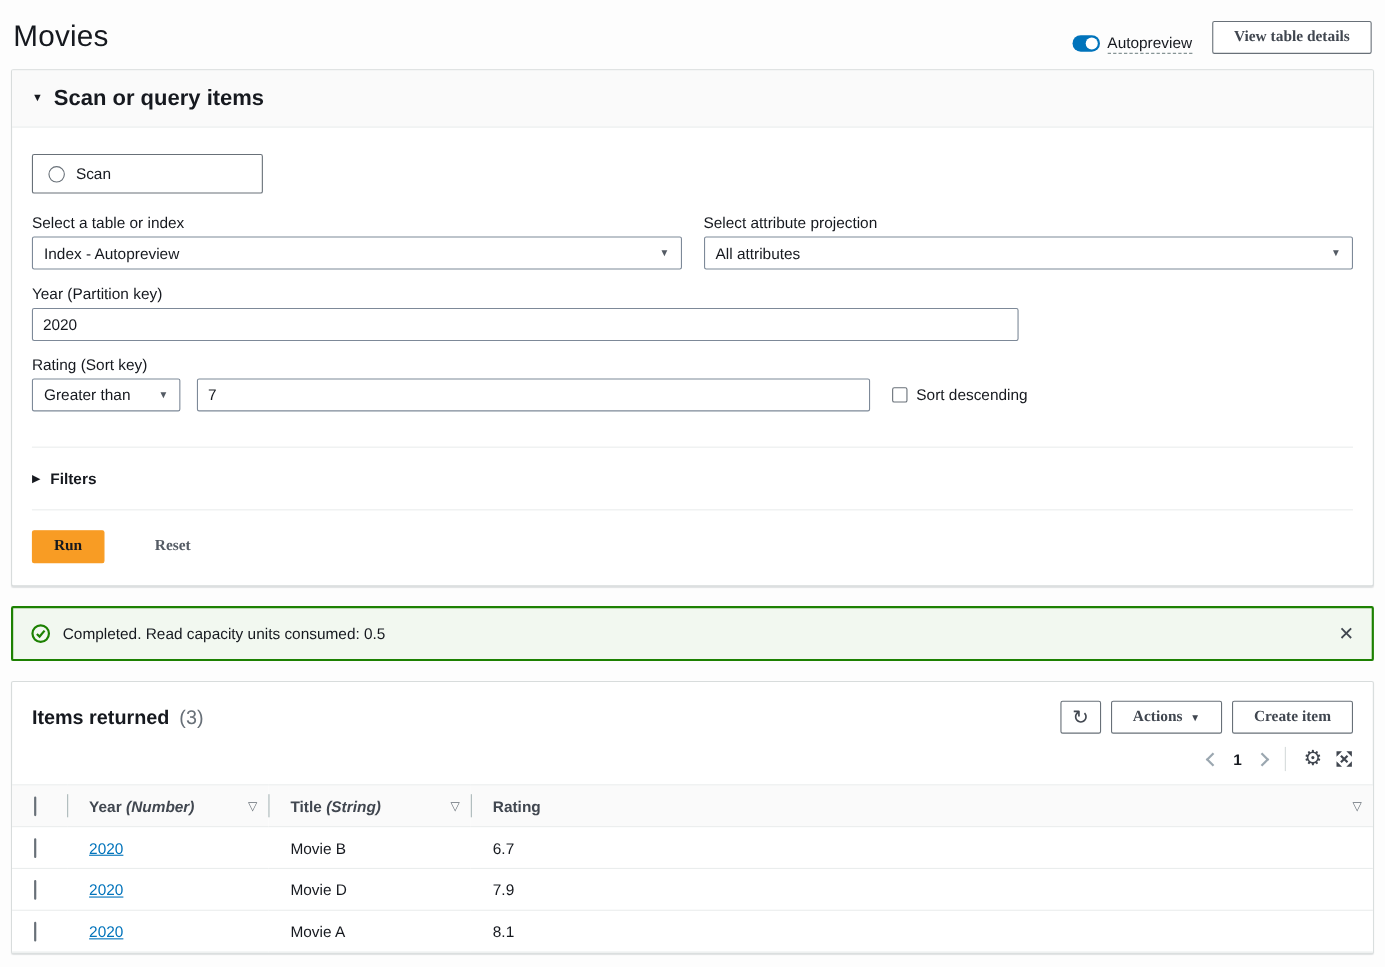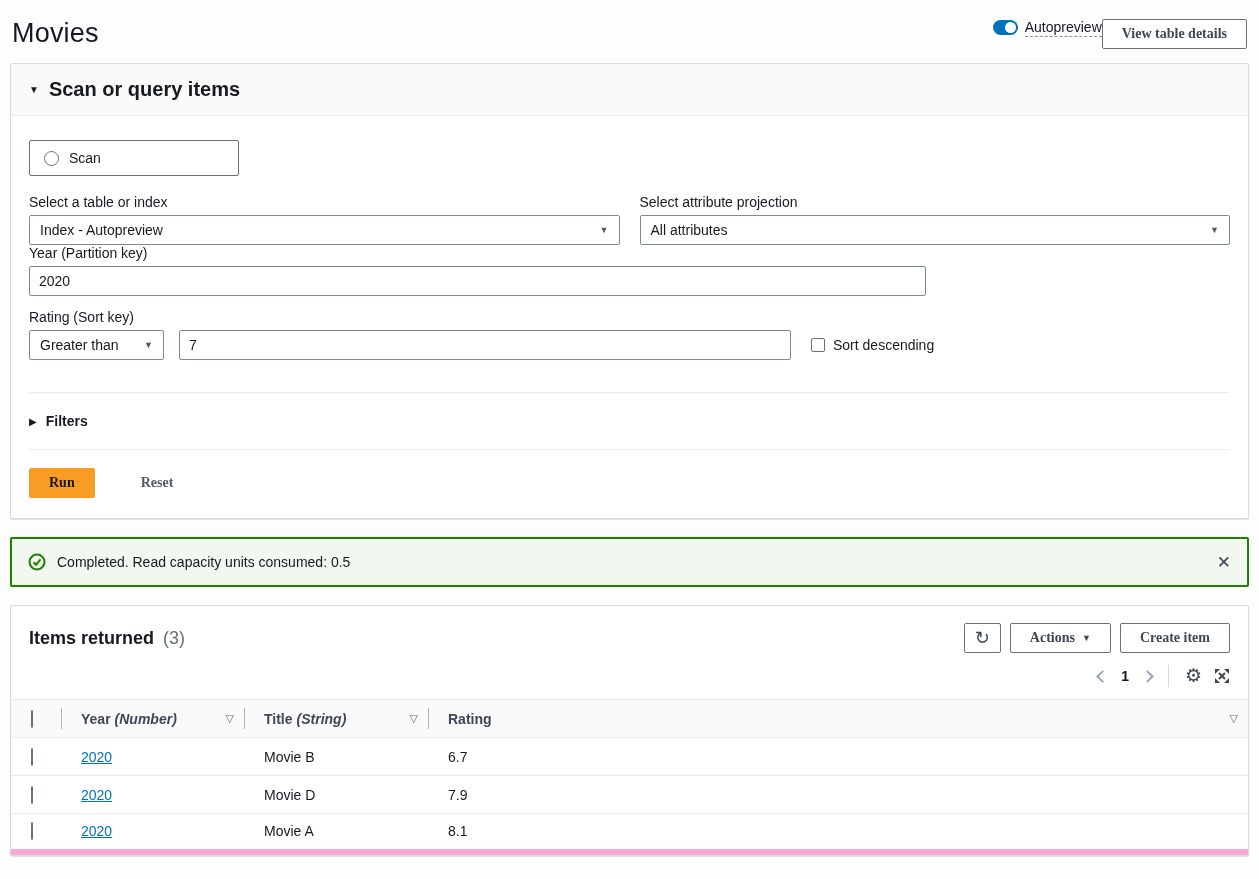--- a/index.html
+++ b/index.html
@@ -6,21 +6,21 @@
   html, body { width: 1259px; height: 879px; overflow: hidden; }
   body {
     font-family: "Liberation Sans", "DejaVu Sans", sans-serif;
     font-size: 14px; color: #16191f; background: #fdfdfd;
   }
   .page { width: 1259px; height: 879px; padding: 0 10px; }
 
   
   .page-header { display: flex; justify-content: space-between; align-items: center; padding: 18px 2px 14px 2px; }
   .page-title { font-size: 27px; font-weight: 400; color: #16191f; letter-spacing: 0.2px; }
-  .header-right { display: flex; align-items: flex-start; }
+  .header-right { display: flex; align-items: flex-end; gap: 18px; }
   .toggle-group { display: flex; align-items: center; gap: 7px; cursor: pointer; }
   .toggle { width: 25px; height: 15px; background: #0073bb; border-radius: 8px; position: relative; display: inline-block; }
   .toggle .knob { position: absolute; right: 2px; top: 2px; width: 11px; height: 11px; background: #fff; border-radius: 50%; }
   .toggle-label { font-size: 14px; color: #16191f; border-bottom: 1px dashed #879596; padding-bottom: 1px; }
 
   
   .btn {
     background: #fff; border: 1px solid #687078; border-radius: 2px;
     color: #414750; font-weight: 700; font-size: 14px;
     padding: 5px 19px; cursor: pointer; font-family: Liberation Serif, serif; line-height: 18px;
@@ -50,21 +50,21 @@
   .tile {
     width: 210px; height: 36px; border: 1px solid #687078; border-radius: 2px;
     display: flex; align-items: center; gap: 10px; padding: 0 14px; cursor: pointer; background: #fff;
   }
   .tile.selected { border: 2px solid #0073bb; background: #f1faff; }
   .radio { width: 15px; height: 15px; border: 1px solid #687078; border-radius: 50%; background: #fff; flex: none; }
   .radio.checked { border: 2px solid #0073bb; position: relative; }
   .radio.checked::after { content: ''; position: absolute; left: 2.5px; top: 2.5px; width: 6px; height: 6px; background: #0073bb; border-radius: 50%; }
 
   
-  .two-col { display: grid; grid-template-columns: 1fr 1fr; gap: 20px; }
+  .two-col { display: grid; grid-template-columns: 1fr 1fr; gap: 20px; margin-bottom: 14px; }
   .field-label { display: block; font-size: 14px; color: #16191f; margin-bottom: 5px; }
   .select {
     height: 30px; border: 1px solid #7d8998; border-radius: 2px; background: #fff;
     display: flex; align-items: center; justify-content: space-between;
     padding: 0 10px; cursor: pointer; color: #16191f;
   }
   .select .sel-caret { font-size: 9px; color: #545b64; }
   .text-input {
     height: 30px; border: 1px solid #7d8998; border-radius: 2px; background: #fff;
     padding: 0 9px; font-size: 14px; color: #16191f; font-family: inherit; width: 100%;
@@ -100,21 +100,21 @@
   .pagination { display: flex; justify-content: flex-end; align-items: center; gap: 12px; padding: 8px 18px 12px 18px; }
   .chev { display: inline-block; width: 9px; height: 9px; border-style: solid; border-color: #9ba7b0; border-width: 2px 2px 0 0; cursor: pointer; }
   .chev.left  { transform: rotate(-135deg); }
   .chev.right { transform: rotate(45deg); }
   .page-num { color: #16191f; font-weight: 700; padding: 0 2px; cursor: pointer; }
   .pg-divider { width: 1px; height: 22px; background: #d5dbdb; margin: 0 4px; }
   .gear-glyph { font-size: 19px; color: #414750; cursor: pointer; line-height: 20px; }
   .expand-svg { cursor: pointer; display: block; }
 
   
-  table.results-table { width: 100%; border-collapse: collapse; border-bottom: 6px solid #f9a8d4; }
+  table.results-table { width: 100%; border-collapse: collapse; border-bottom: 1px solid #f9a8d4; }
   .results-table thead tr { background: #fafafa; border-top: 1px solid #eaeded; border-bottom: 1px solid #eaeded; }
   .results-table th { height: 38px; font-size: 14px; color: #414750; font-weight: 700; text-align: left; position: relative; padding: 0 10px 0 20px; }
   .results-table th.sortable .th-inner { display: flex; align-items: center; justify-content: space-between; gap: 6px; }
   .results-table th:not(:first-child)::before { content: ''; position: absolute; left: 0; top: 8px; bottom: 8px; width: 1px; background: #aab7b8; }
   .col-type { font-style: italic; font-weight: 700; margin-left: 4px; }
   .sort-glyph { color: #687078; font-size: 11px; font-weight: 400; cursor: pointer; }
   .cb-col { width: 50px; padding-left: 20px !important; }
   .col-year { width: 183px; }
   .col-title { width: 184px; }
   .results-table td { height: 38px; border-bottom: 1px solid #eaeded; padding: 0 10px 0 20px; color: #16191f; background: #fff; }

